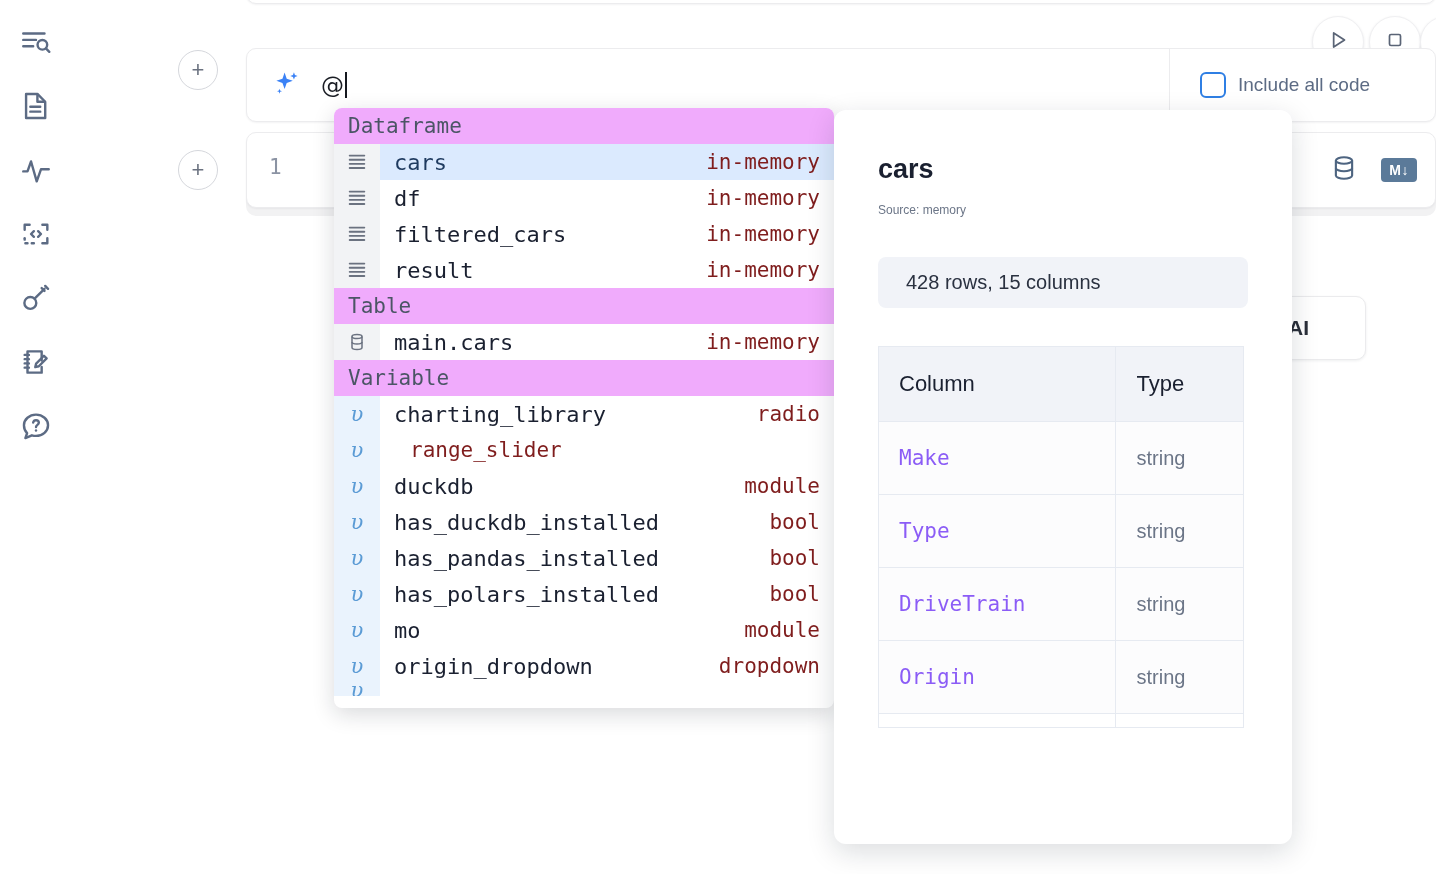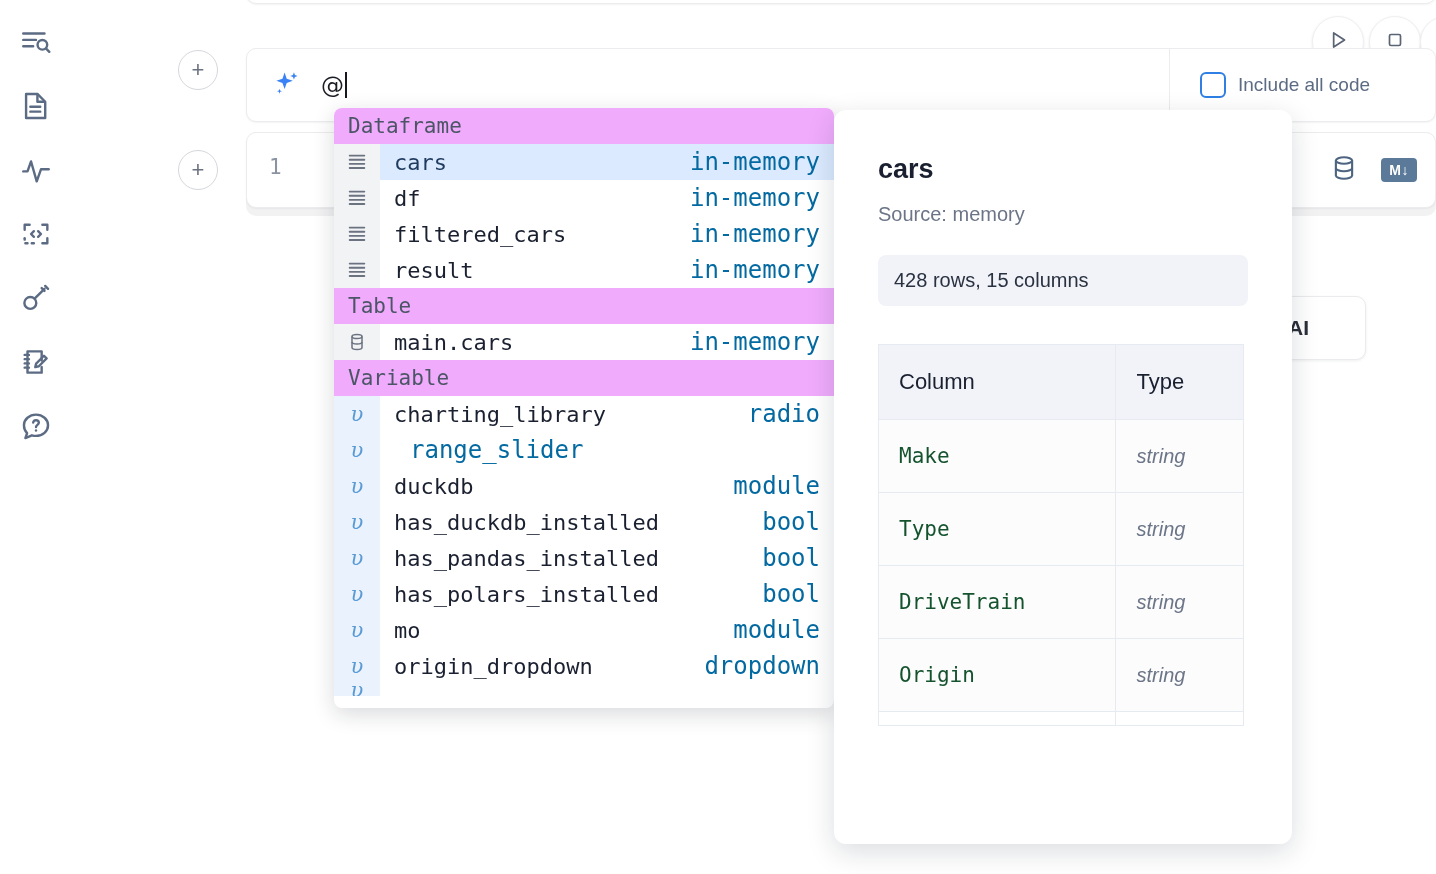--- a/index.html
+++ b/index.html
@@ -167,60 +167,60 @@
   }
   .ac-body {
     flex: 1; display: flex; align-items: center;
     justify-content: space-between;
     padding: 0 14px 0 14px; height: 36px;
     overflow: hidden;
   }
   .ac-label { font-size: 22px; color: #1a2030; white-space: nowrap; }
   .ac-row.selected .ac-label { color: #1e3a5f; }
   .ac-type {
-    font-size: 24px; color: #0369a1; white-space: nowrap;
+    font-size: 21px; color: #7f1d1d; white-space: nowrap;
     padding-left: 16px;
   }
   .ac-row.clipped { height: 12px; overflow: hidden; }
   .ac-row.clipped .ac-gutter,
   .ac-row.clipped .ac-body { height: 36px; }
 
   
   .preview {
     position: absolute; left: 834px; top: 110px;
     width: 458px; height: 734px;
     background: #fff; border-radius: 12px;
     box-shadow: 0 8px 28px rgba(16,24,40,.15);
     overflow: hidden; padding: 44px 44px 0 44px;
   }
   .pv-title {
     font-size: 27px; font-weight: bold; color: #1a2030;
     margin-bottom: 18px;
   }
-  .pv-source { font-size: 20px; color: #6b7587; margin-bottom: 29px; }
+  .pv-source { font-size: 12px; color: #6b7587; margin-bottom: 40px; }
   .pv-stats {
     background: #f1f3f8; border-radius: 8px;
-    padding: 14px 16px; font-size: 20px; color: #2a3140;
+    padding: 14px 28px; font-size: 20px; color: #2a3140;
     margin-bottom: 38px;
   }
   .pv-table { width: 366px; border-collapse: collapse; }
   .pv-table th, .pv-table td {
     border: 1px solid #e6eaf1; text-align: left;
     padding: 24px 20px;
   }
   .pv-table th {
     background: #f1f3f8; font-weight: normal;
     font-size: 22px; color: #1a2030;
   }
   .pv-table td.colname {
     font-family: "DejaVu Sans Mono", monospace;
-    font-size: 21px; color: #14532d; background: #fcfcfd;
+    font-size: 21px; color: #8b5cf6; background: #fcfcfd;
   }
   .pv-table td.coltype {
-    font-size: 20px; color: #6b7587; background: #fcfcfd; font-style: italic;
+    font-size: 20px; color: #6b7587; background: #fcfcfd;
   }
   .pv-table tr.partial td { height: 14px; padding: 0 20px; }
 </style>
 </head>
 <body>
 
 <div class="root">
 
   <div class="rail">
     <div class="rail-btn">

